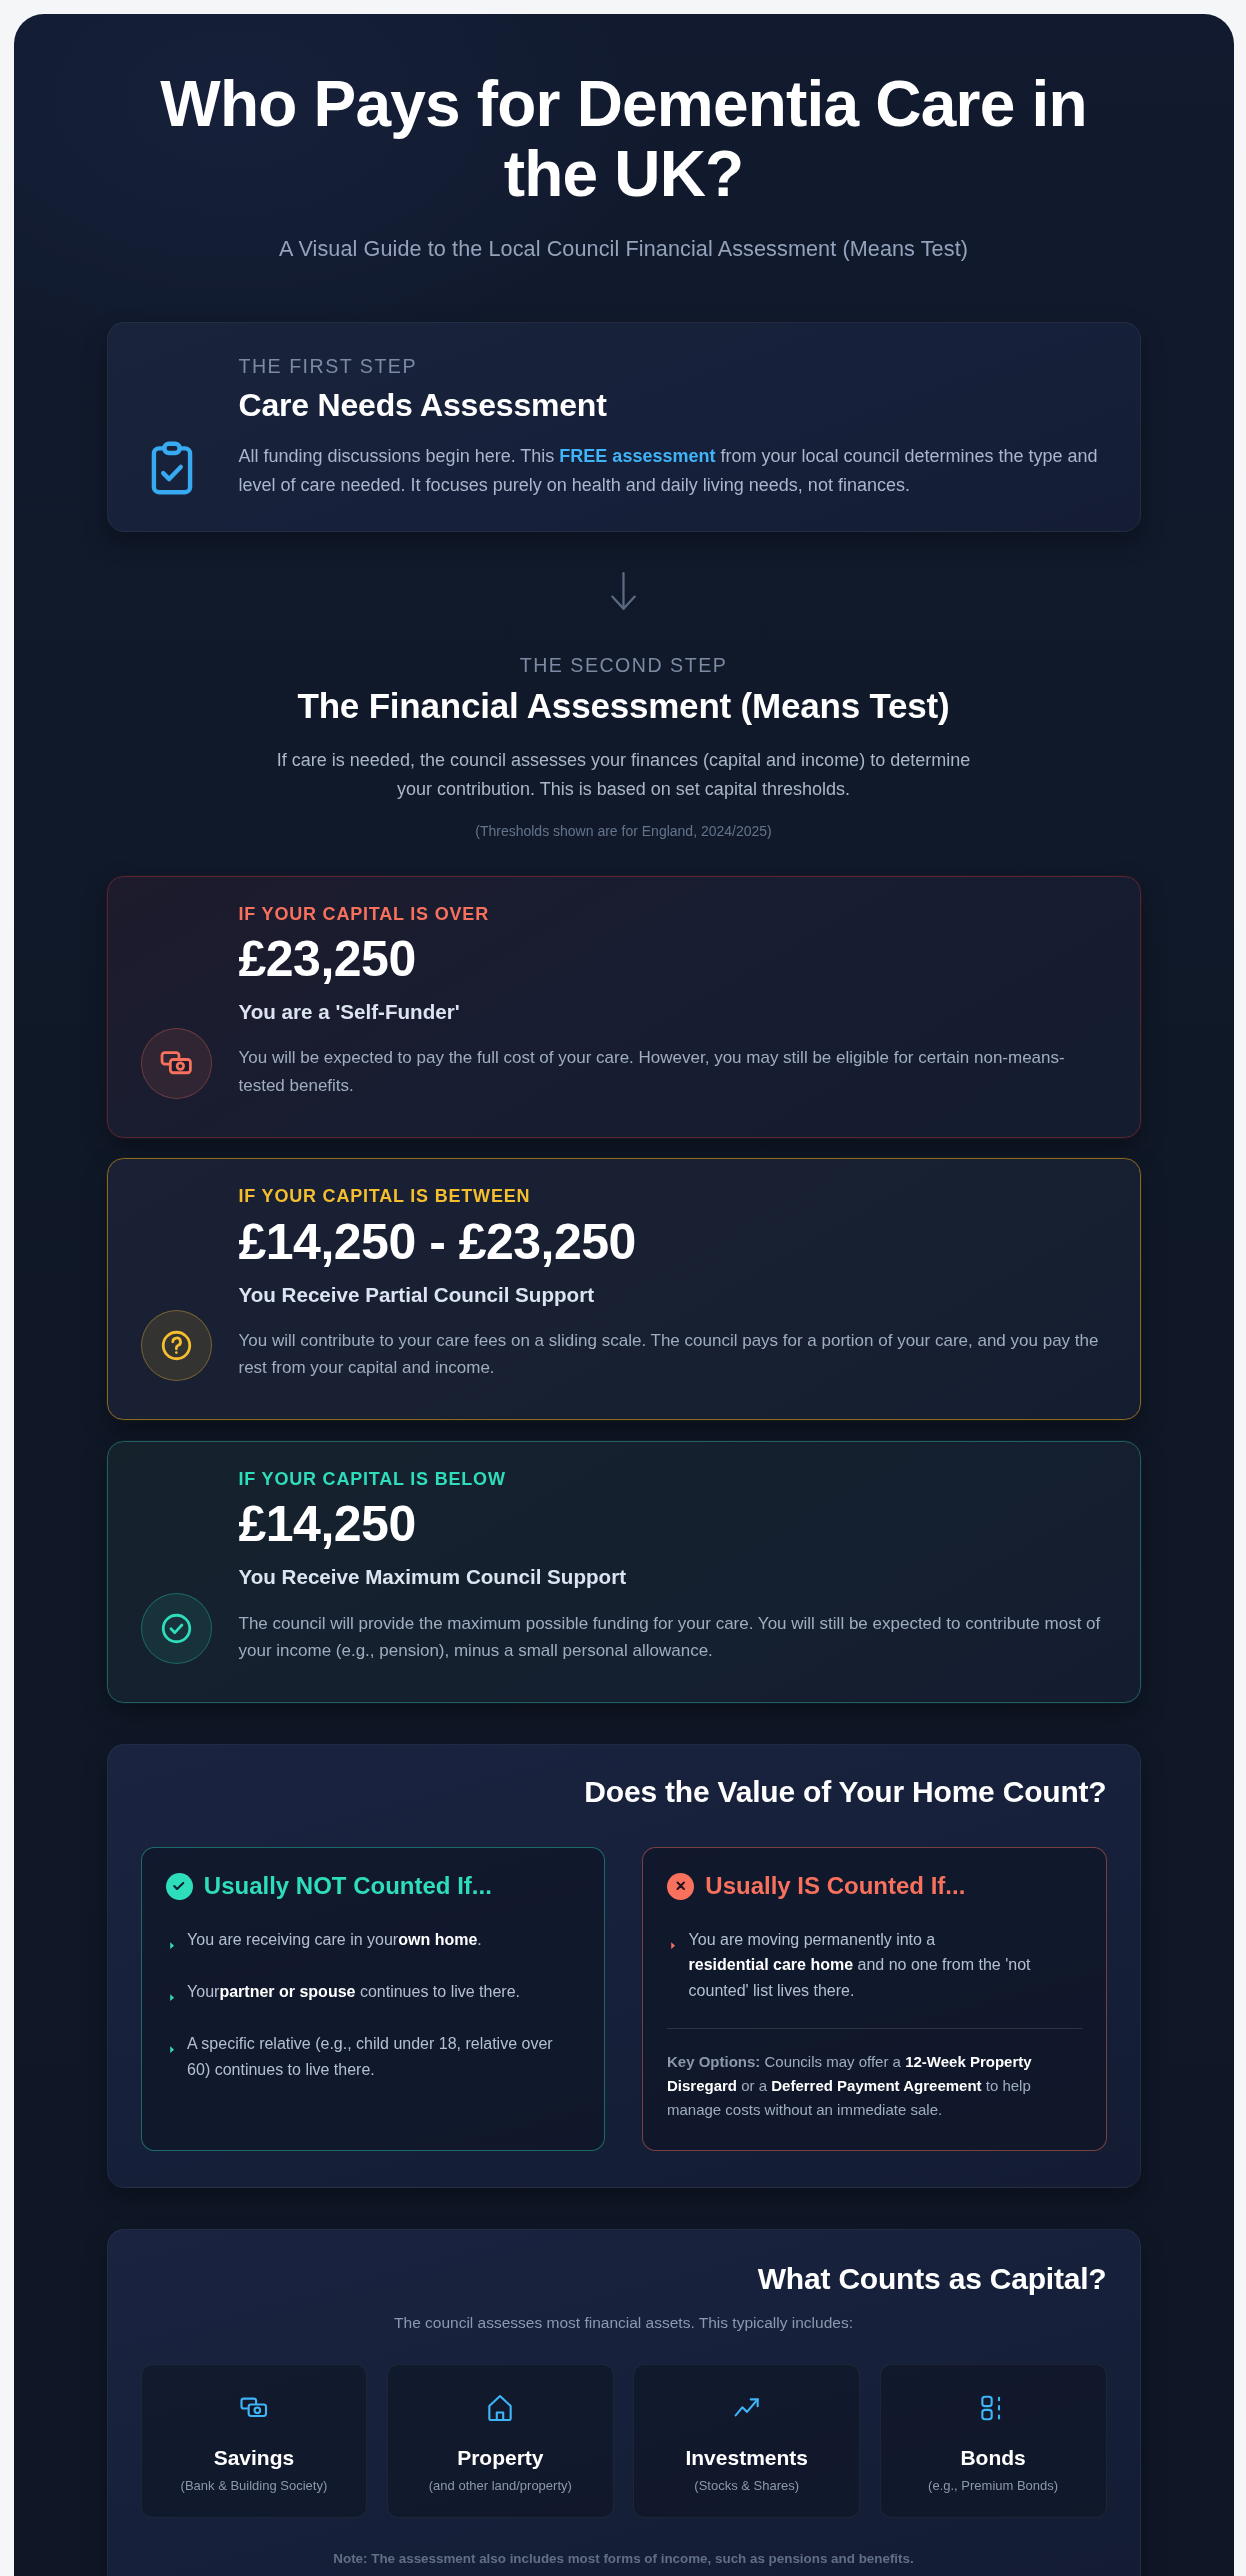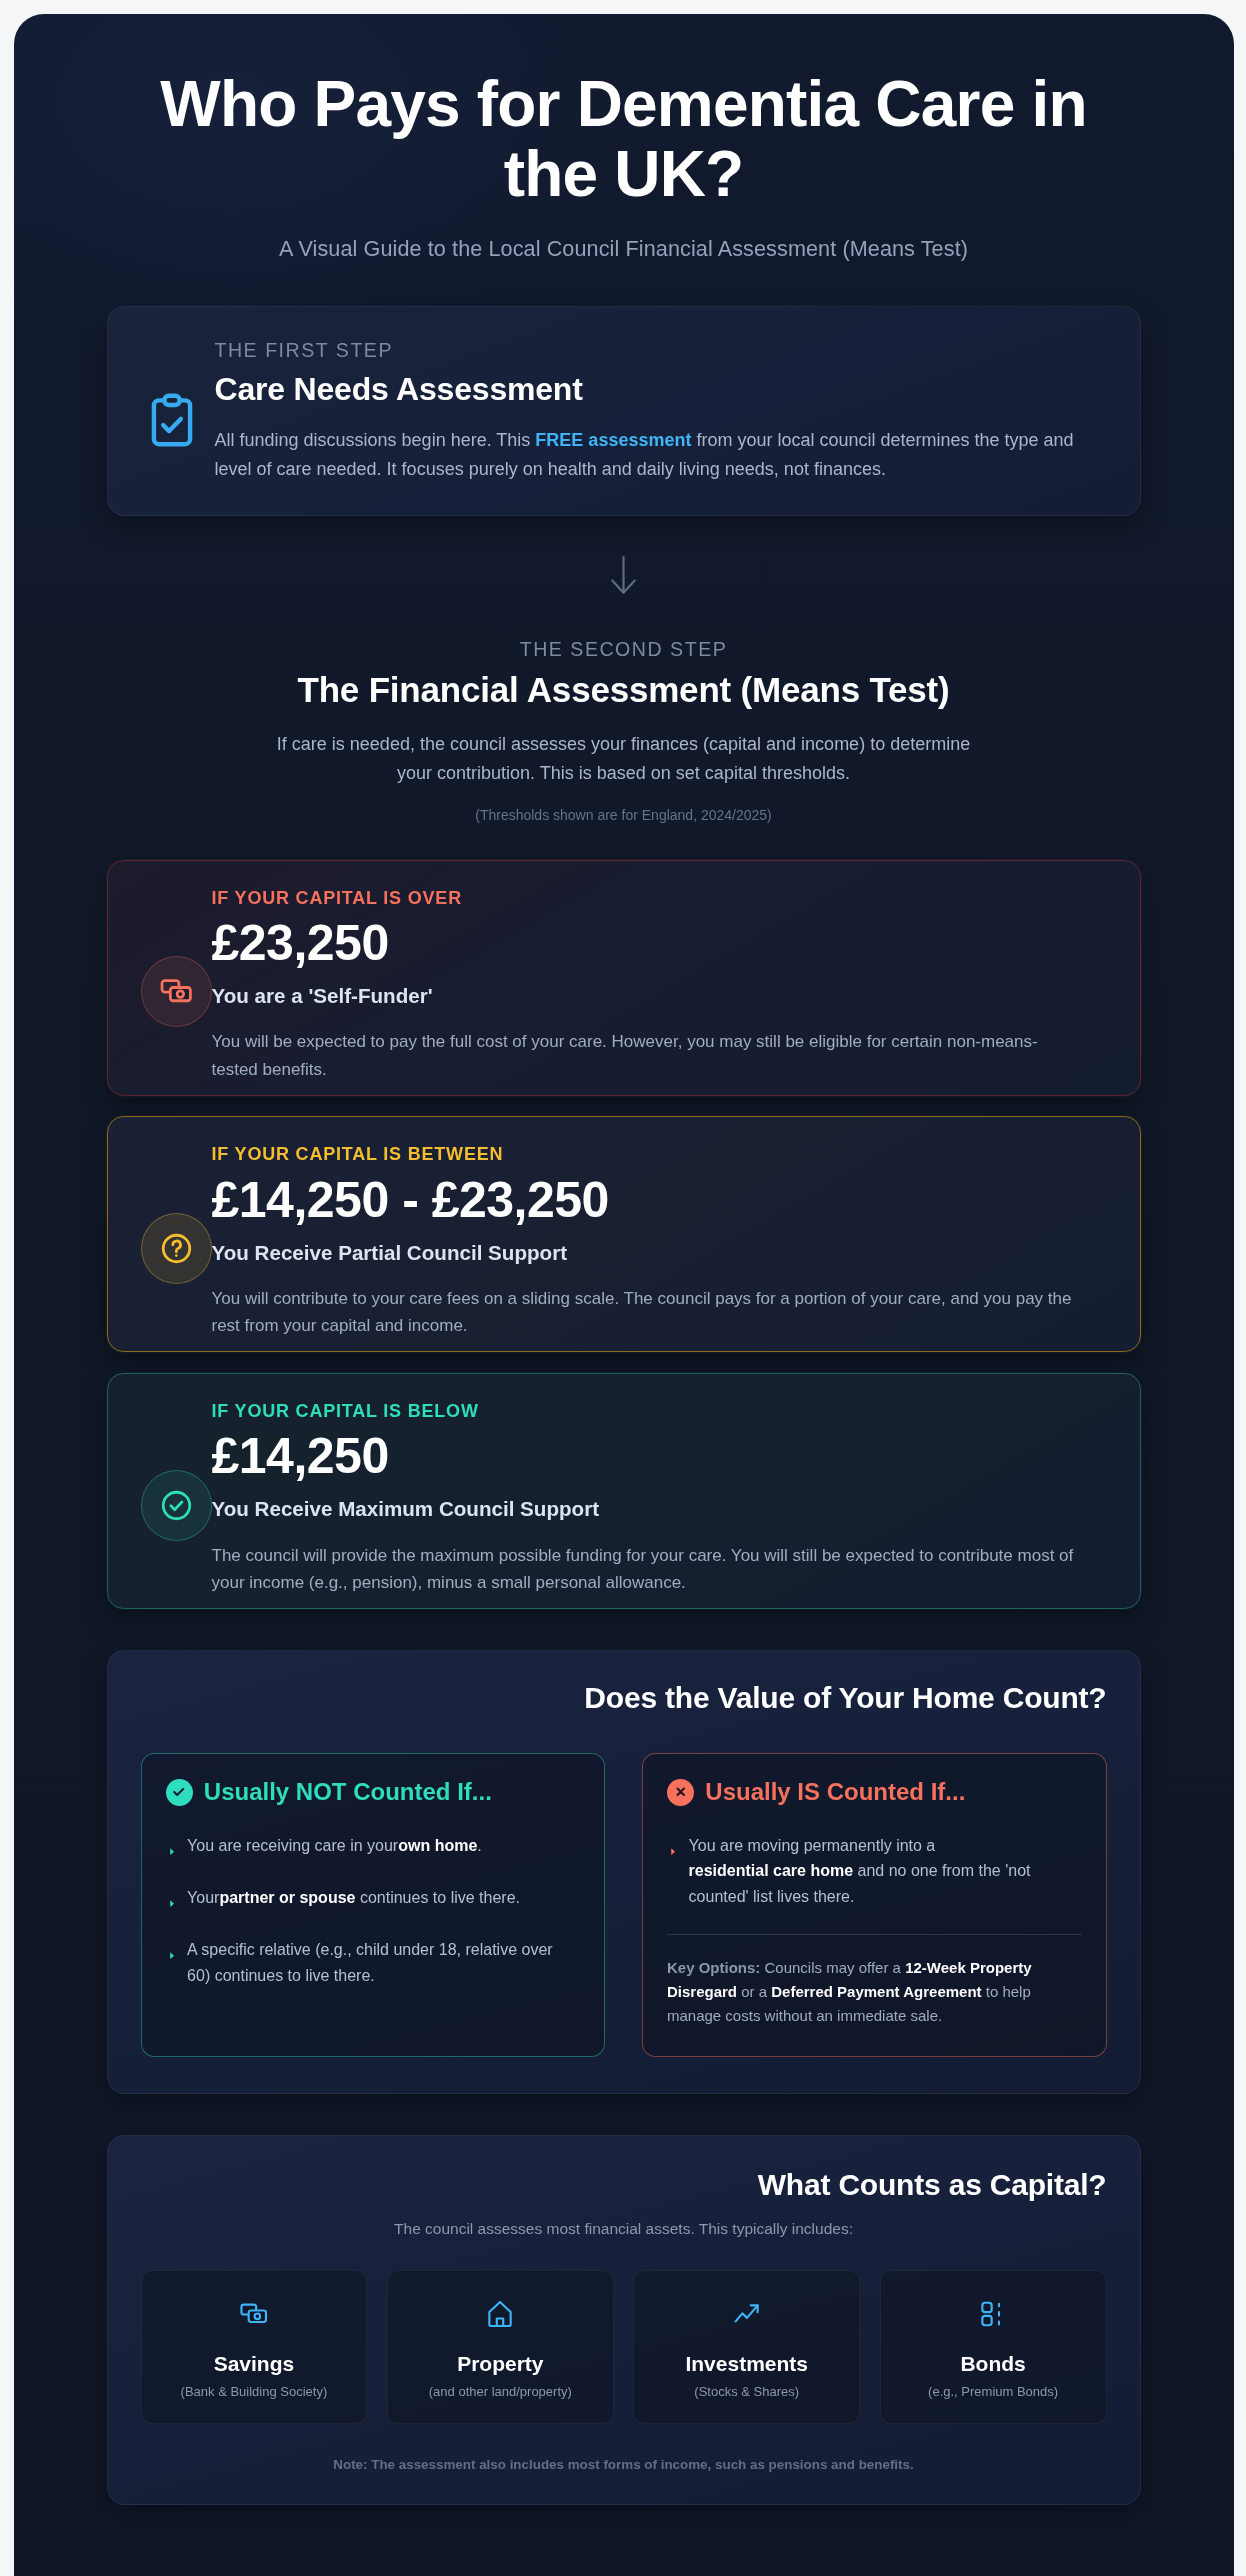--- a/index.html
+++ b/index.html
@@ -50,25 +50,25 @@
   
   .card{
     border-radius:17.5px;
     background:linear-gradient(160deg,#192339 0%,#16203a 55%,#141d33 100%);
     border:0.5px solid rgba(255,255,255,.055);
     box-shadow:0 9.3px 24px rgba(0,0,0,.32);
   }
 
   
   .step-one{
-    margin-top:44px;
+    margin-top:60px;
     padding:29px 33px 31px 33px;
     display:flex;
-    gap:12px;
-    align-items:center;
+    gap:36px;
+    align-items:flex-end;
   }
   .step-one .glyph{
     flex:0 0 auto;
     width:62px;height:62px;
     margin-top:21.6px;
     color:#37aaf2;
   }
   .step-one .body{flex:1 1 auto;padding-top:3.1px;}
   .eyebrow{
     font-size:19.6px;
@@ -122,23 +122,24 @@
     margin-top:18.5px;
     font-size:14px;
     color:#64748b;
   }
 
   
   .tiers{margin-top:37px;display:flex;flex-direction:column;gap:20.6px;}
   .tier{
     position:relative;
     border-radius:16.5px;
-    padding:27px 33px 12px 33px;
+    padding:27px 33px 38px 33px;
     display:flex;
-    align-items:center;
+    gap:27px;
+    align-items:flex-end;
     overflow:hidden;
   }
   .tier .ring{
     flex:0 0 auto;
     width:71px;height:71px;border-radius:50%;
     display:flex;align-items:center;justify-content:center;
     margin-top:13.4px;
   }
   .tier .ring svg{width:37px;height:37px;}
   .tier .content{flex:1 1 auto;}

